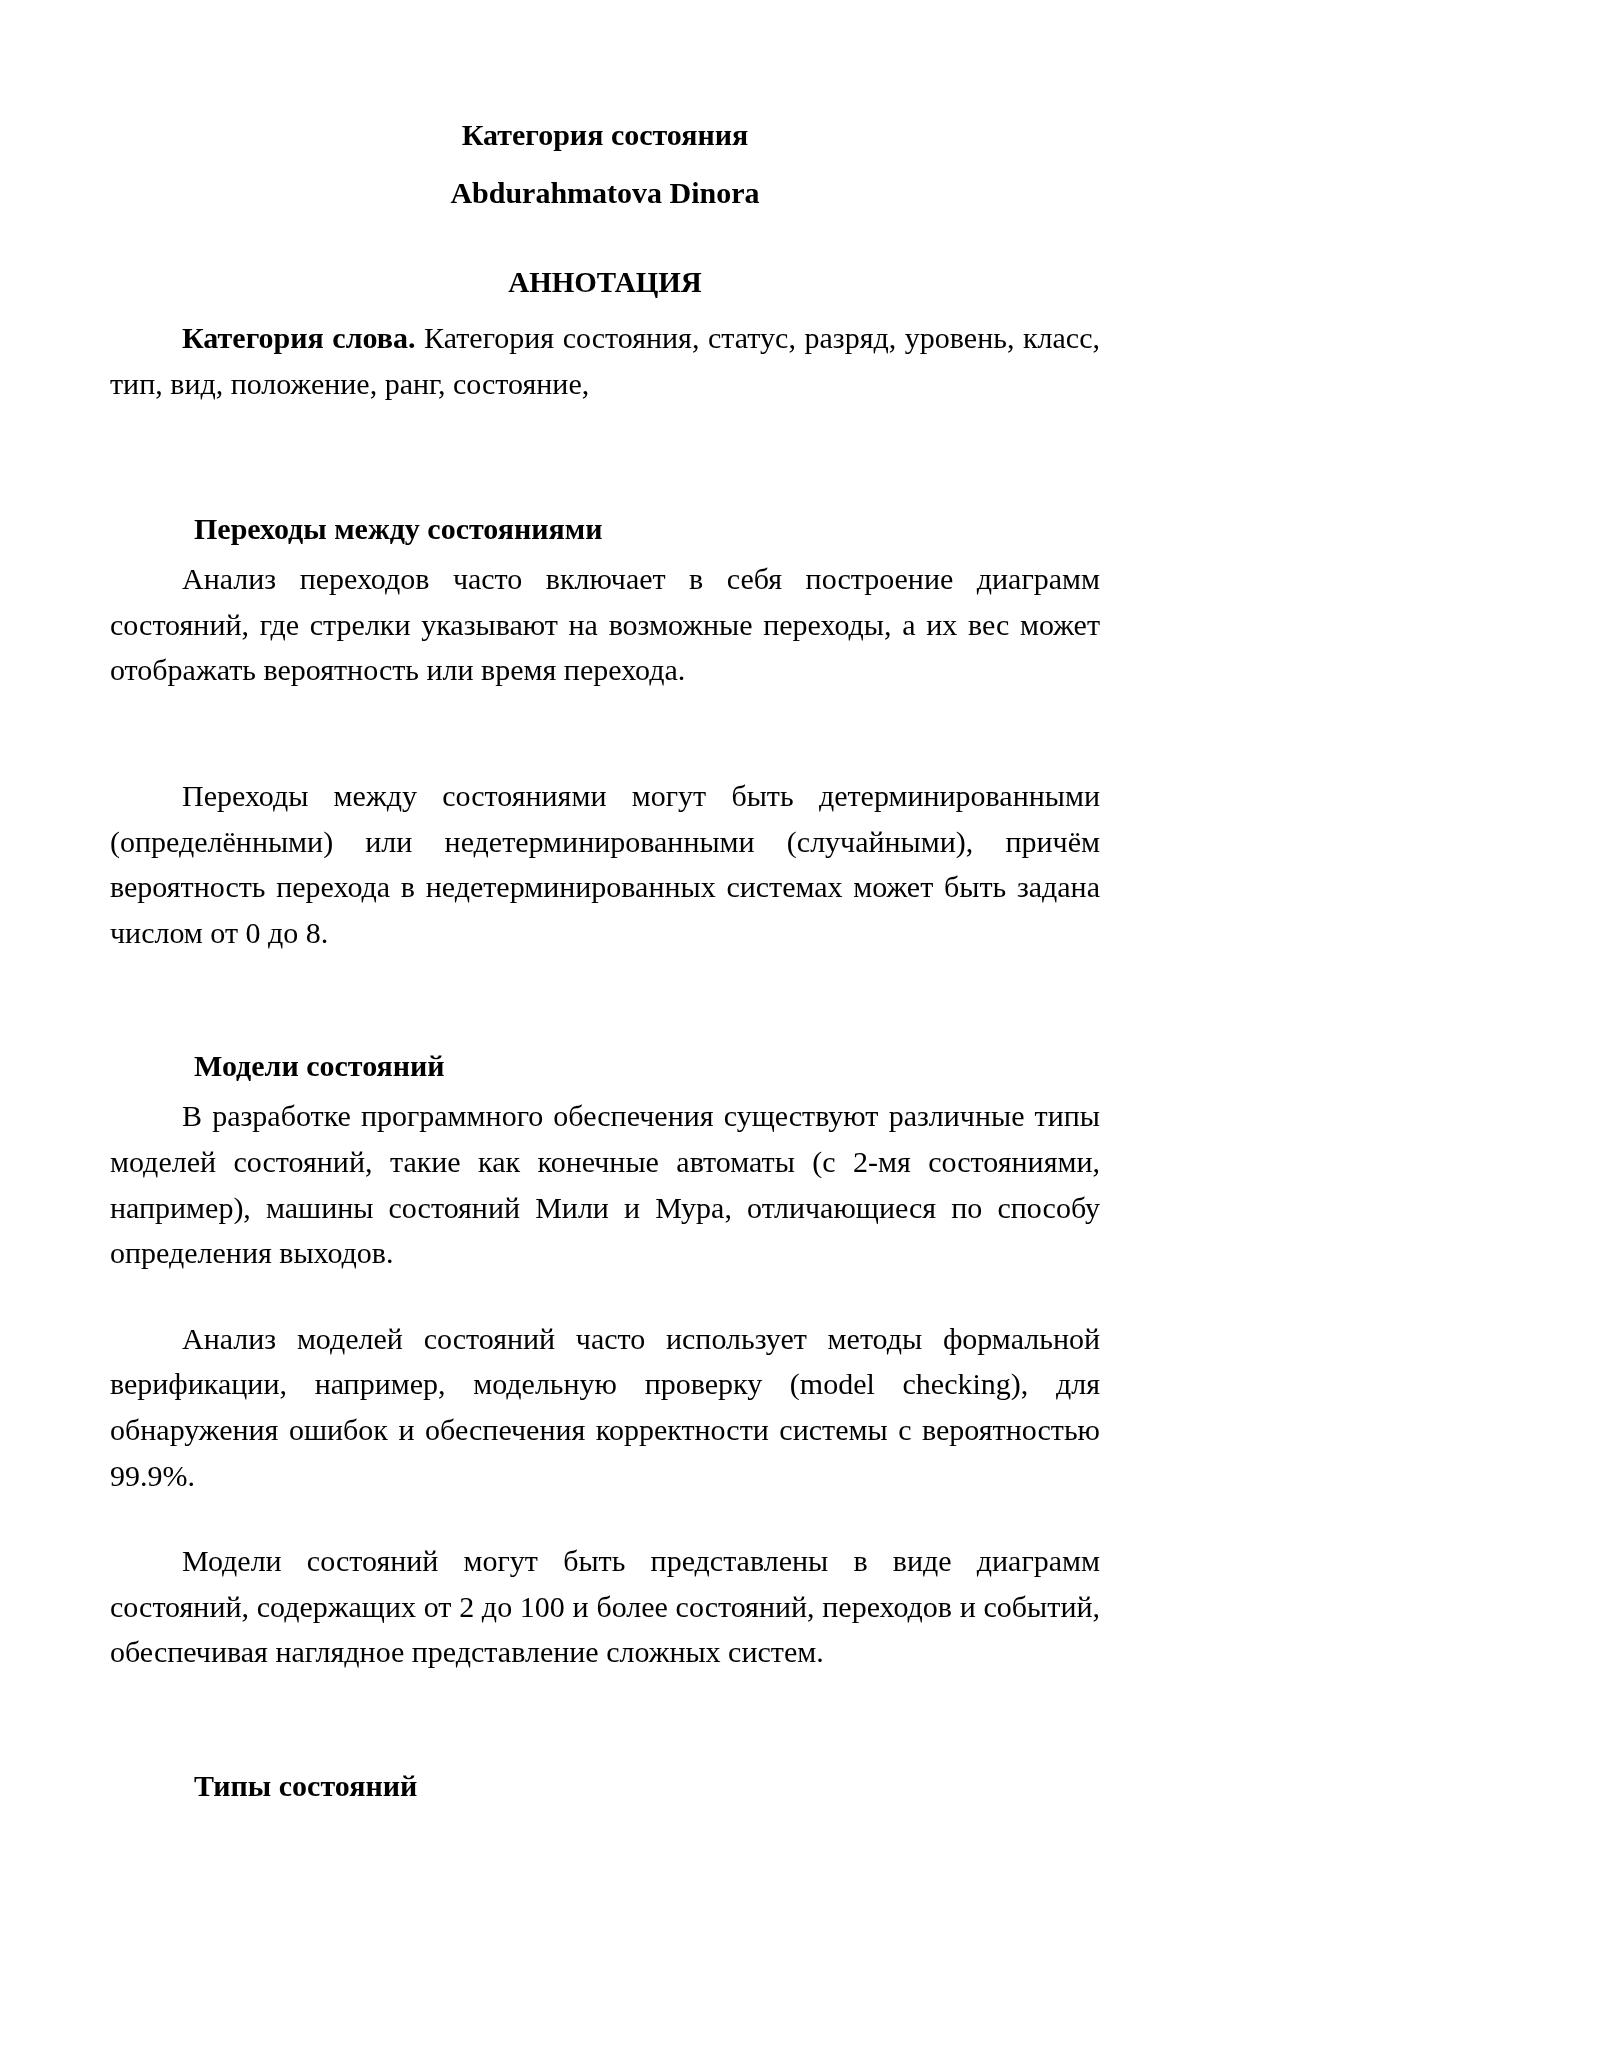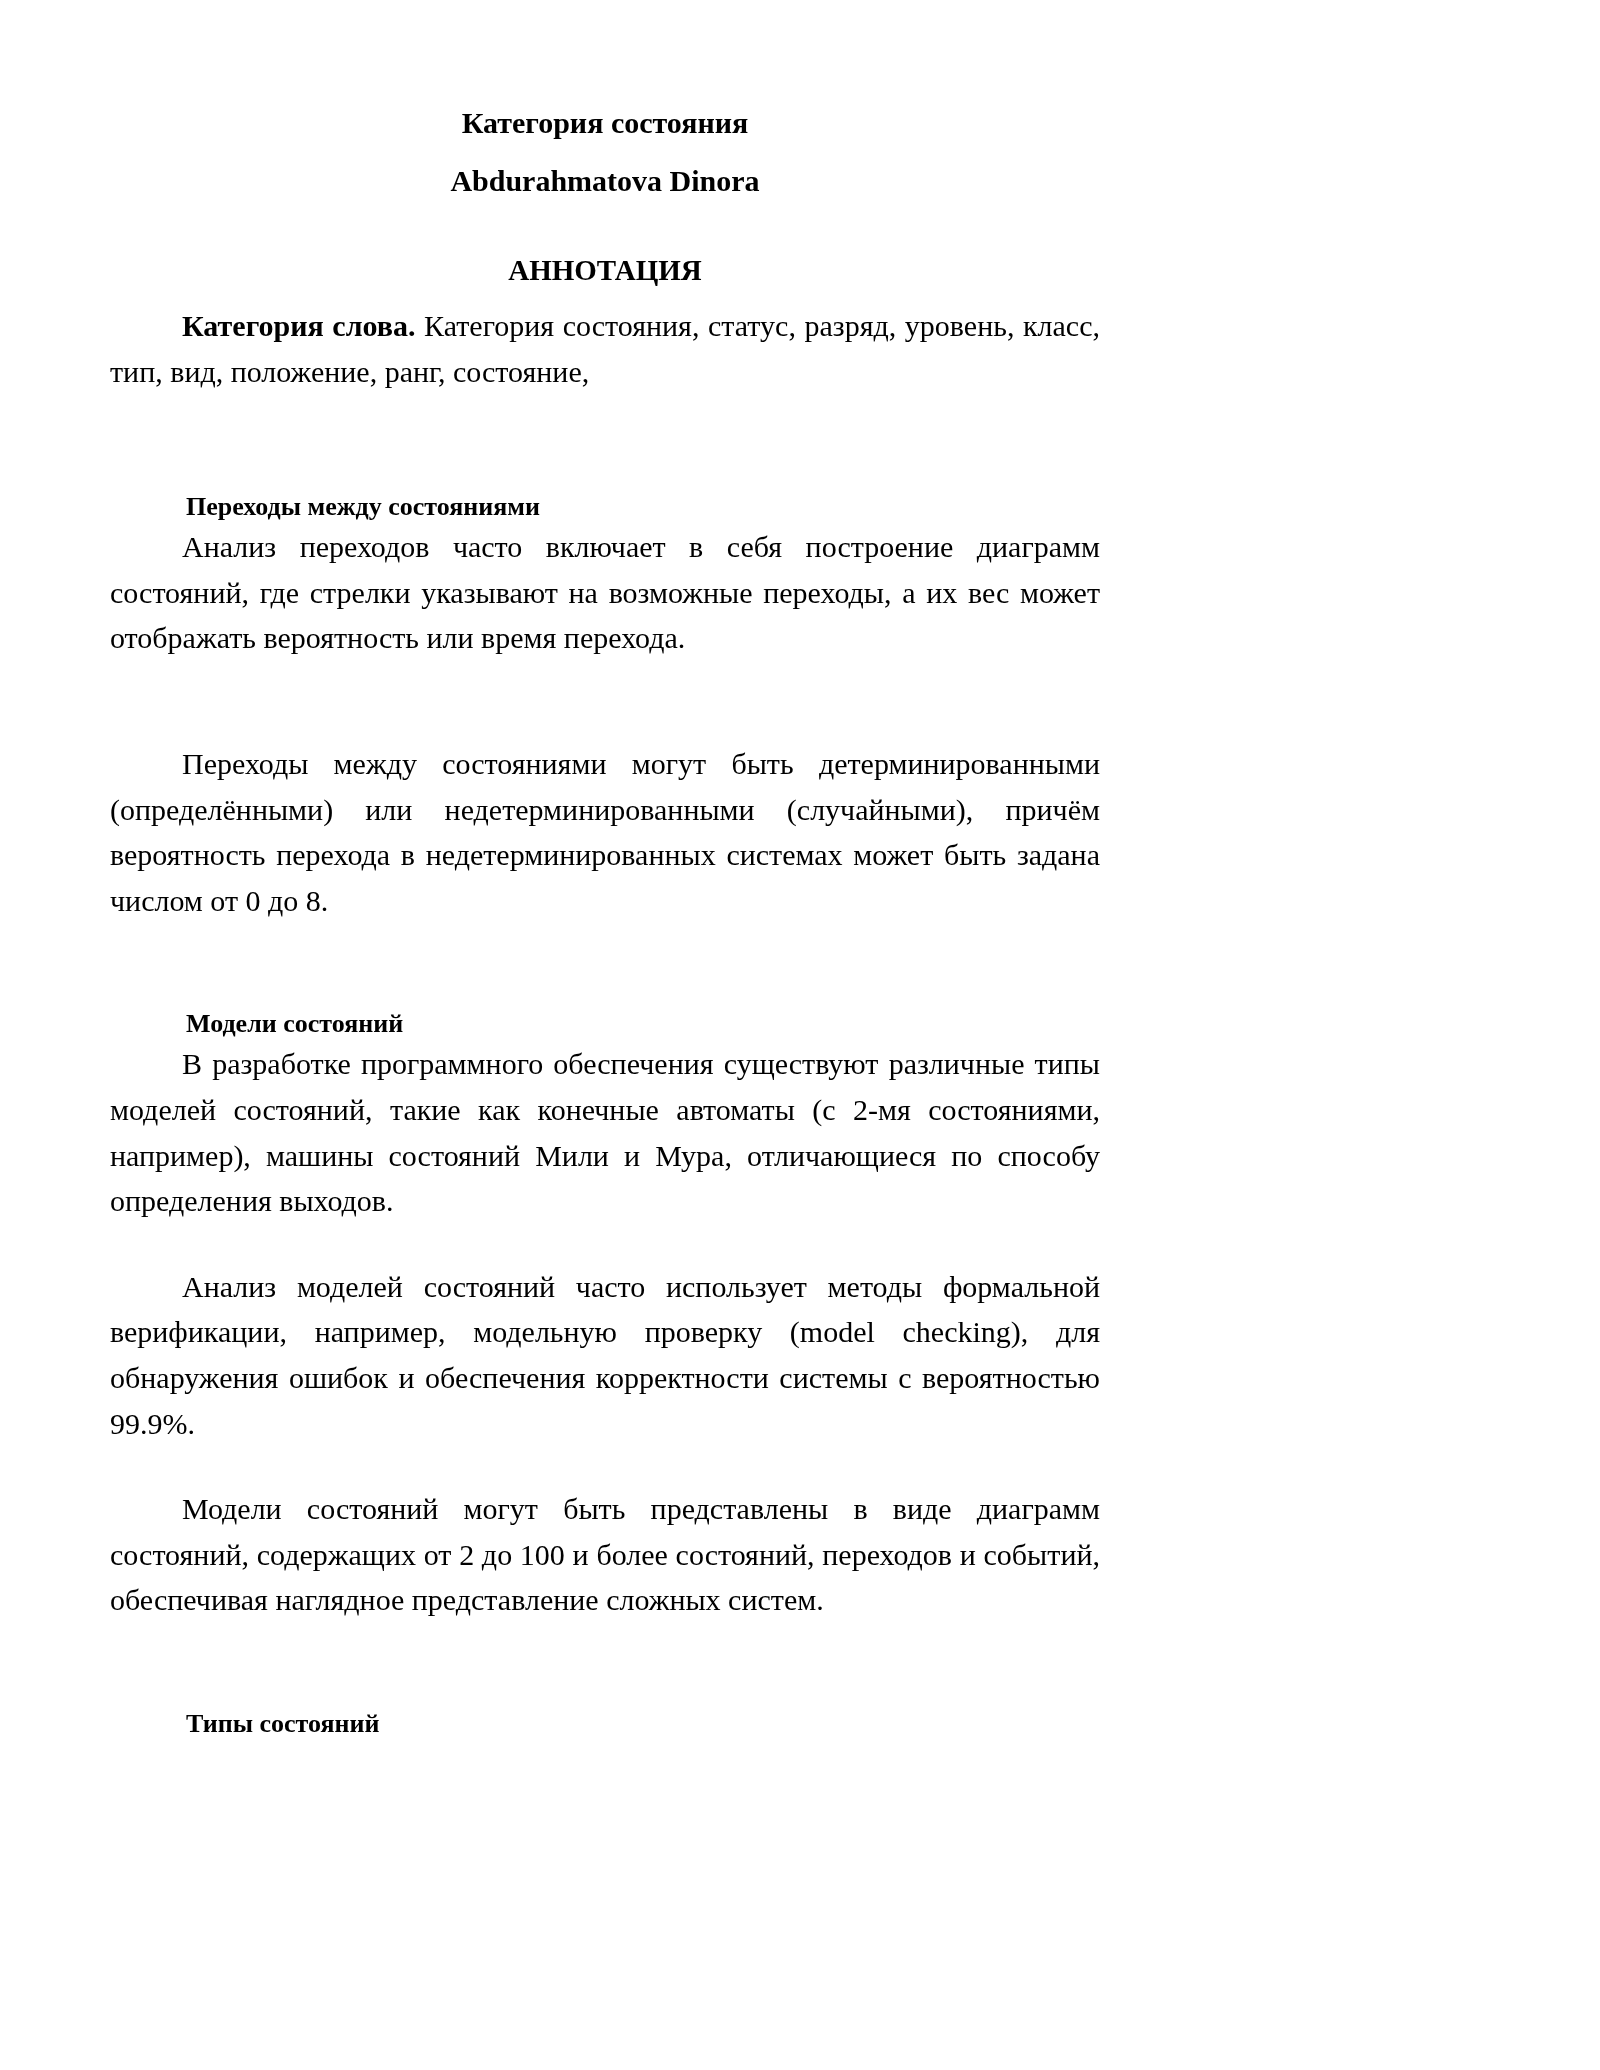--- a/index.html
+++ b/index.html
@@ -19,21 +19,21 @@
     width: 1600px;
     height: 2070px;
     background: #ffffff;
     box-sizing: border-box;
     padding: 0;
     overflow: hidden;
   }
   .content {
     position: absolute;
     left: 110px;
-    top: 4px;
+    top: 16px;
     width: 990px;
   }
 
   .title {
     text-align: center;
     font-weight: bold;
     font-size: 30px;
     line-height: 1.0;
     margin-top: 104px;
   }
@@ -67,23 +67,23 @@
 
   .keywords {
     margin-top: 18px;
   }
   .keywords .kw-label {
     font-weight: bold;
   }
 
   h2.section-head {
     font-weight: bold;
-    font-size: 26px;
+    font-size: 30px;
     line-height: 1.0;
-    margin: 4px;
+    margin: 12px;
     text-indent: 72px;
   }
 
   .gap-lg { height: 96px; }
   .gap-md { height: 40px; }
   .gap-sm { height: 18px; }
   .gap-before-head { height: 84px; }
 </style>
 </head>
 <body>

